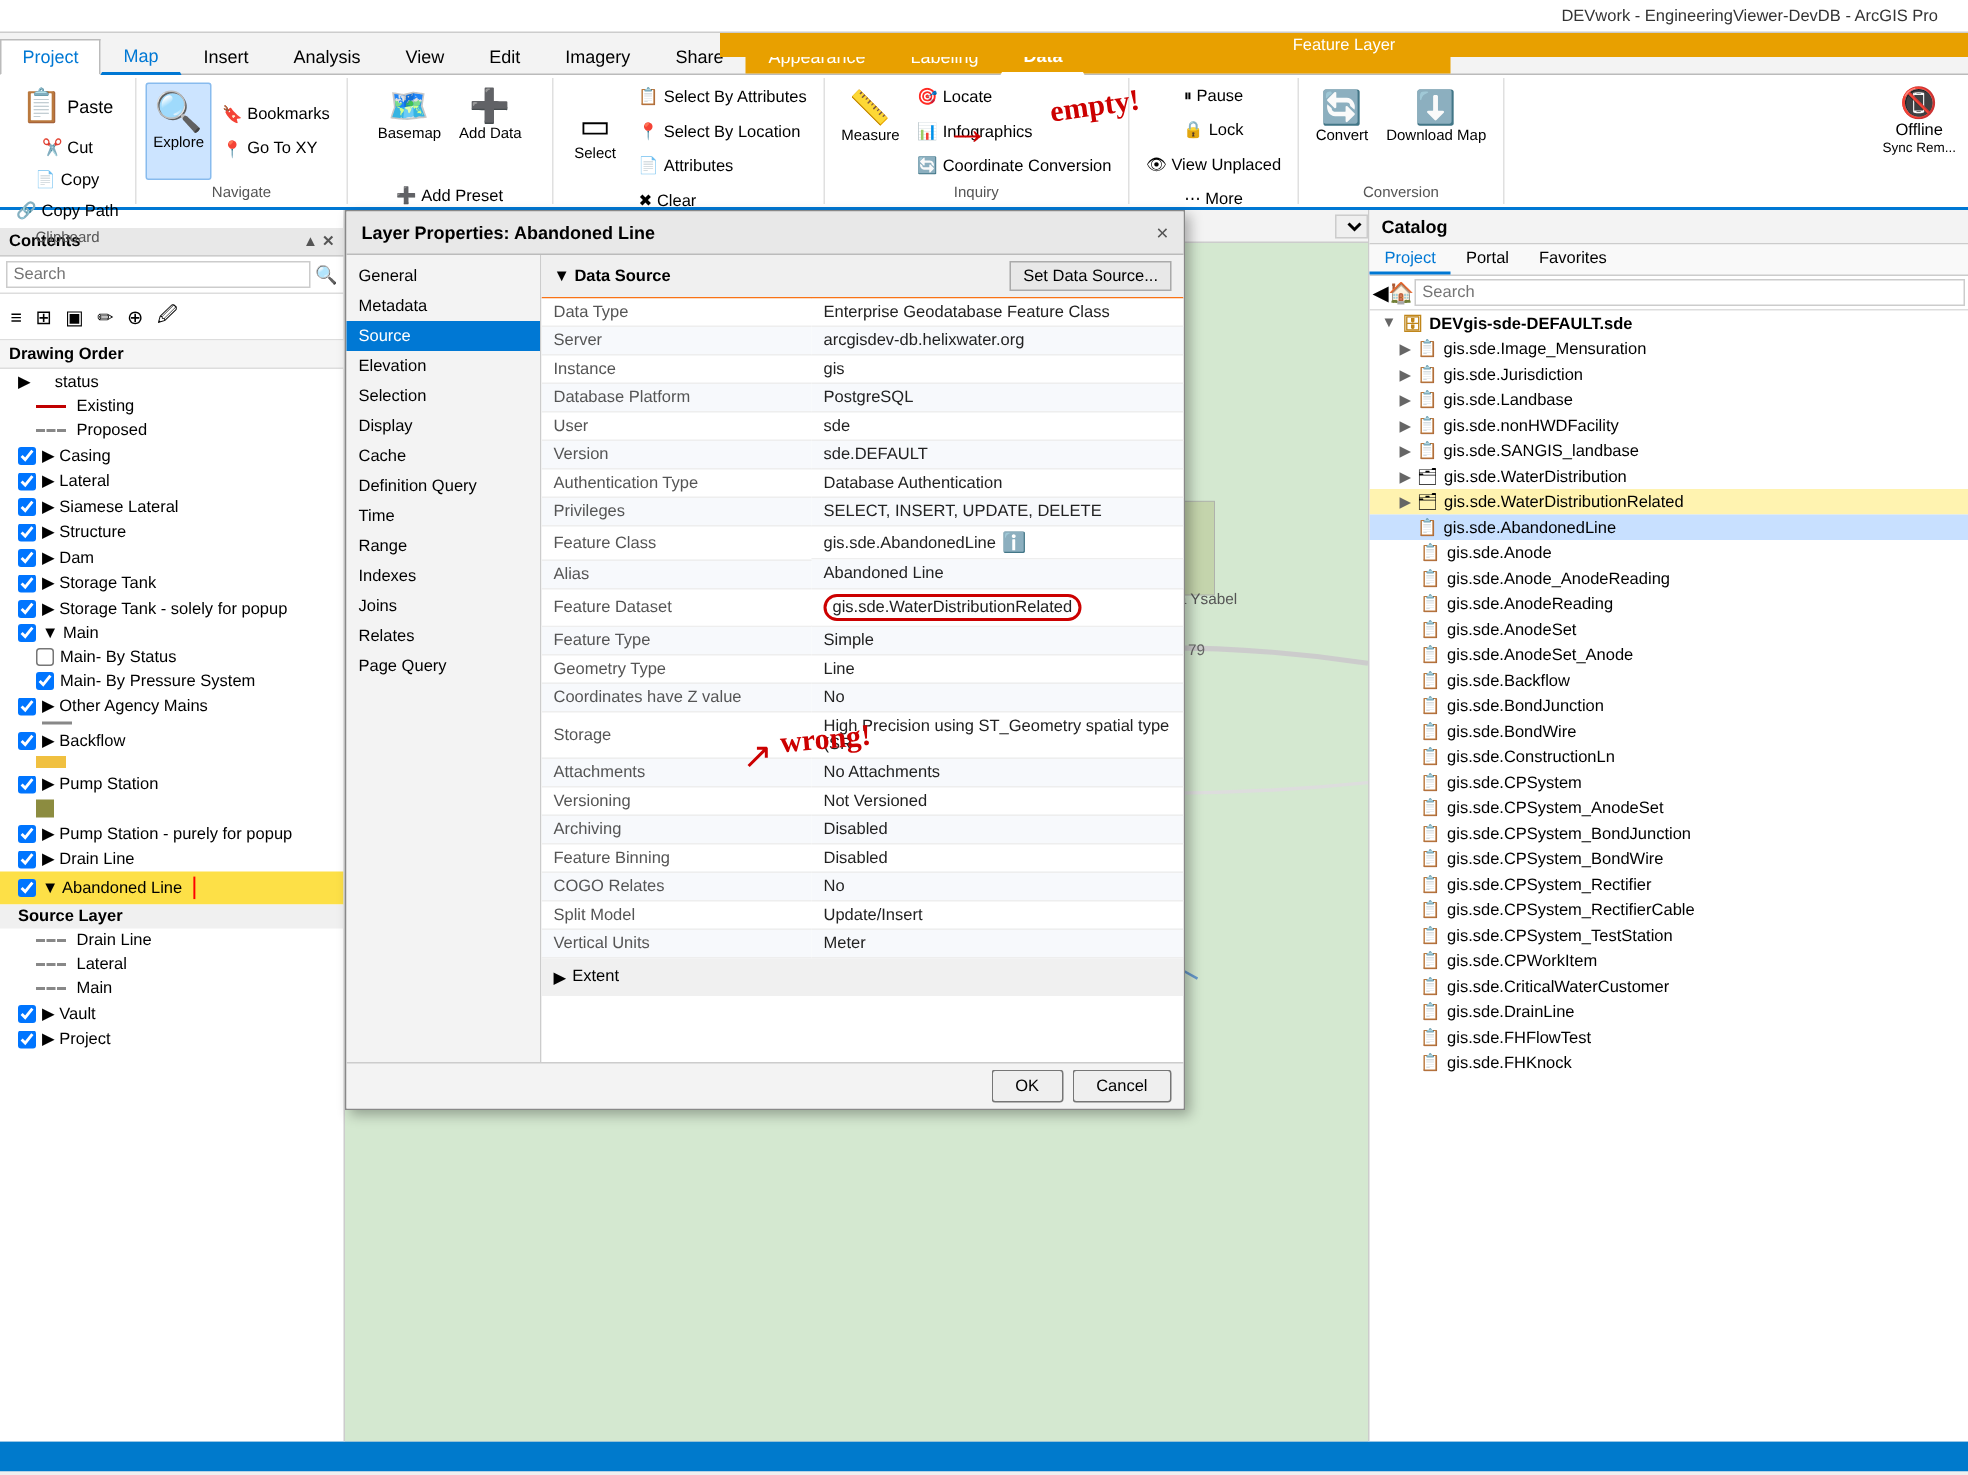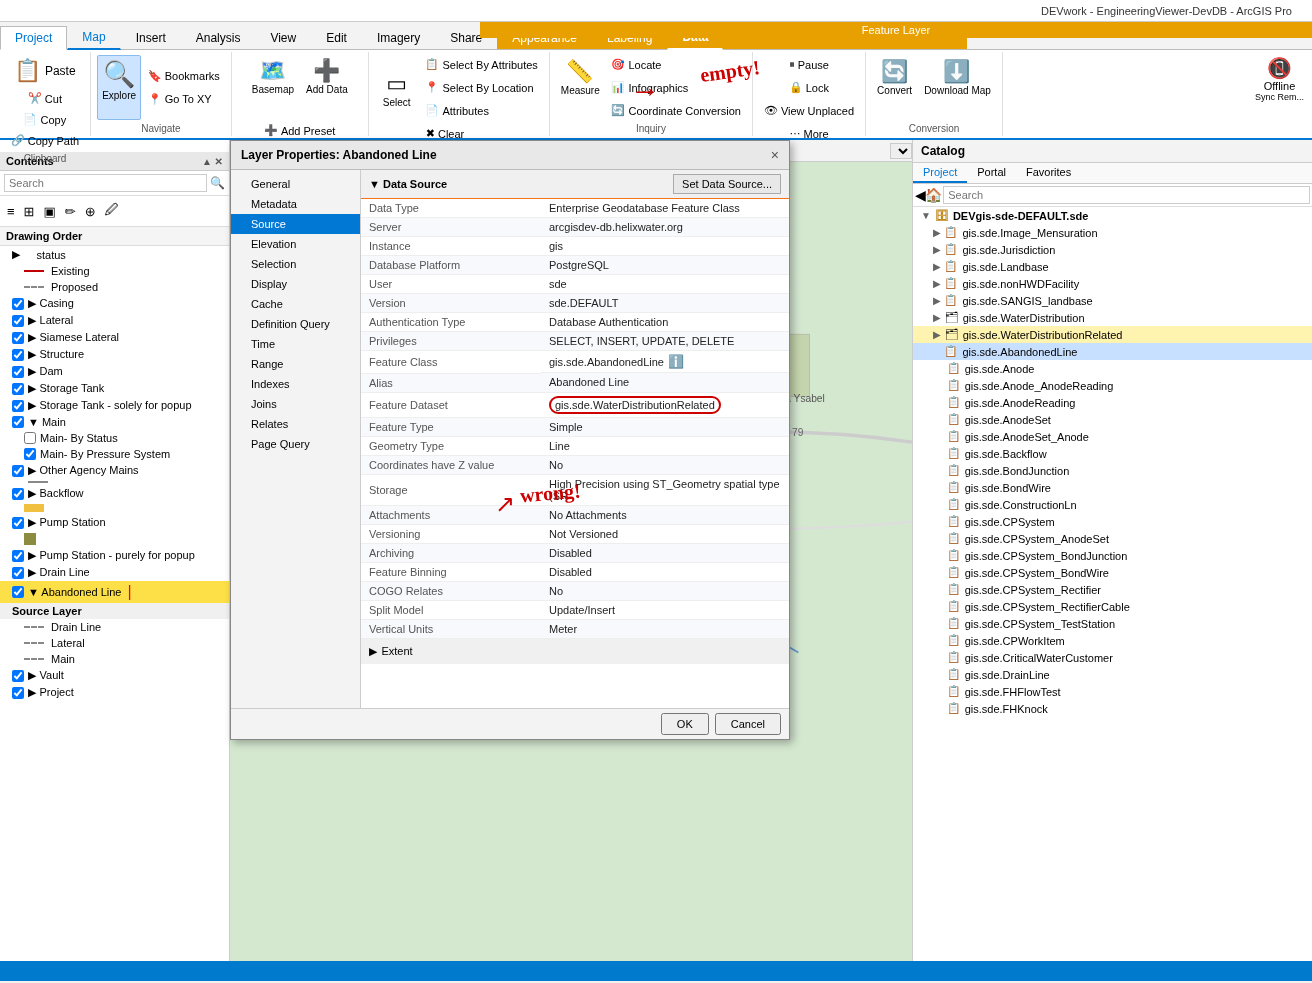--- a/index.html
+++ b/index.html
@@ -273,21 +273,21 @@
       display: flex;
       flex: 1;
     }
     .dialog-sidebar {
       width: 130px;
       background: #f3f3f3;
       border-right: 1px solid #ccc;
       padding: 4px 0;
     }
     .dialog-nav-item {
-      padding: 4px 20px;
+      padding: 4px 8px;
       font-size: 11px;
       cursor: pointer;
     }
     .dialog-nav-item.active { background: #0078d4; color: #fff; }
     .dialog-content {
       flex: 1;
       padding: 0;
       overflow-y: auto;
       background: #fff;
     }

